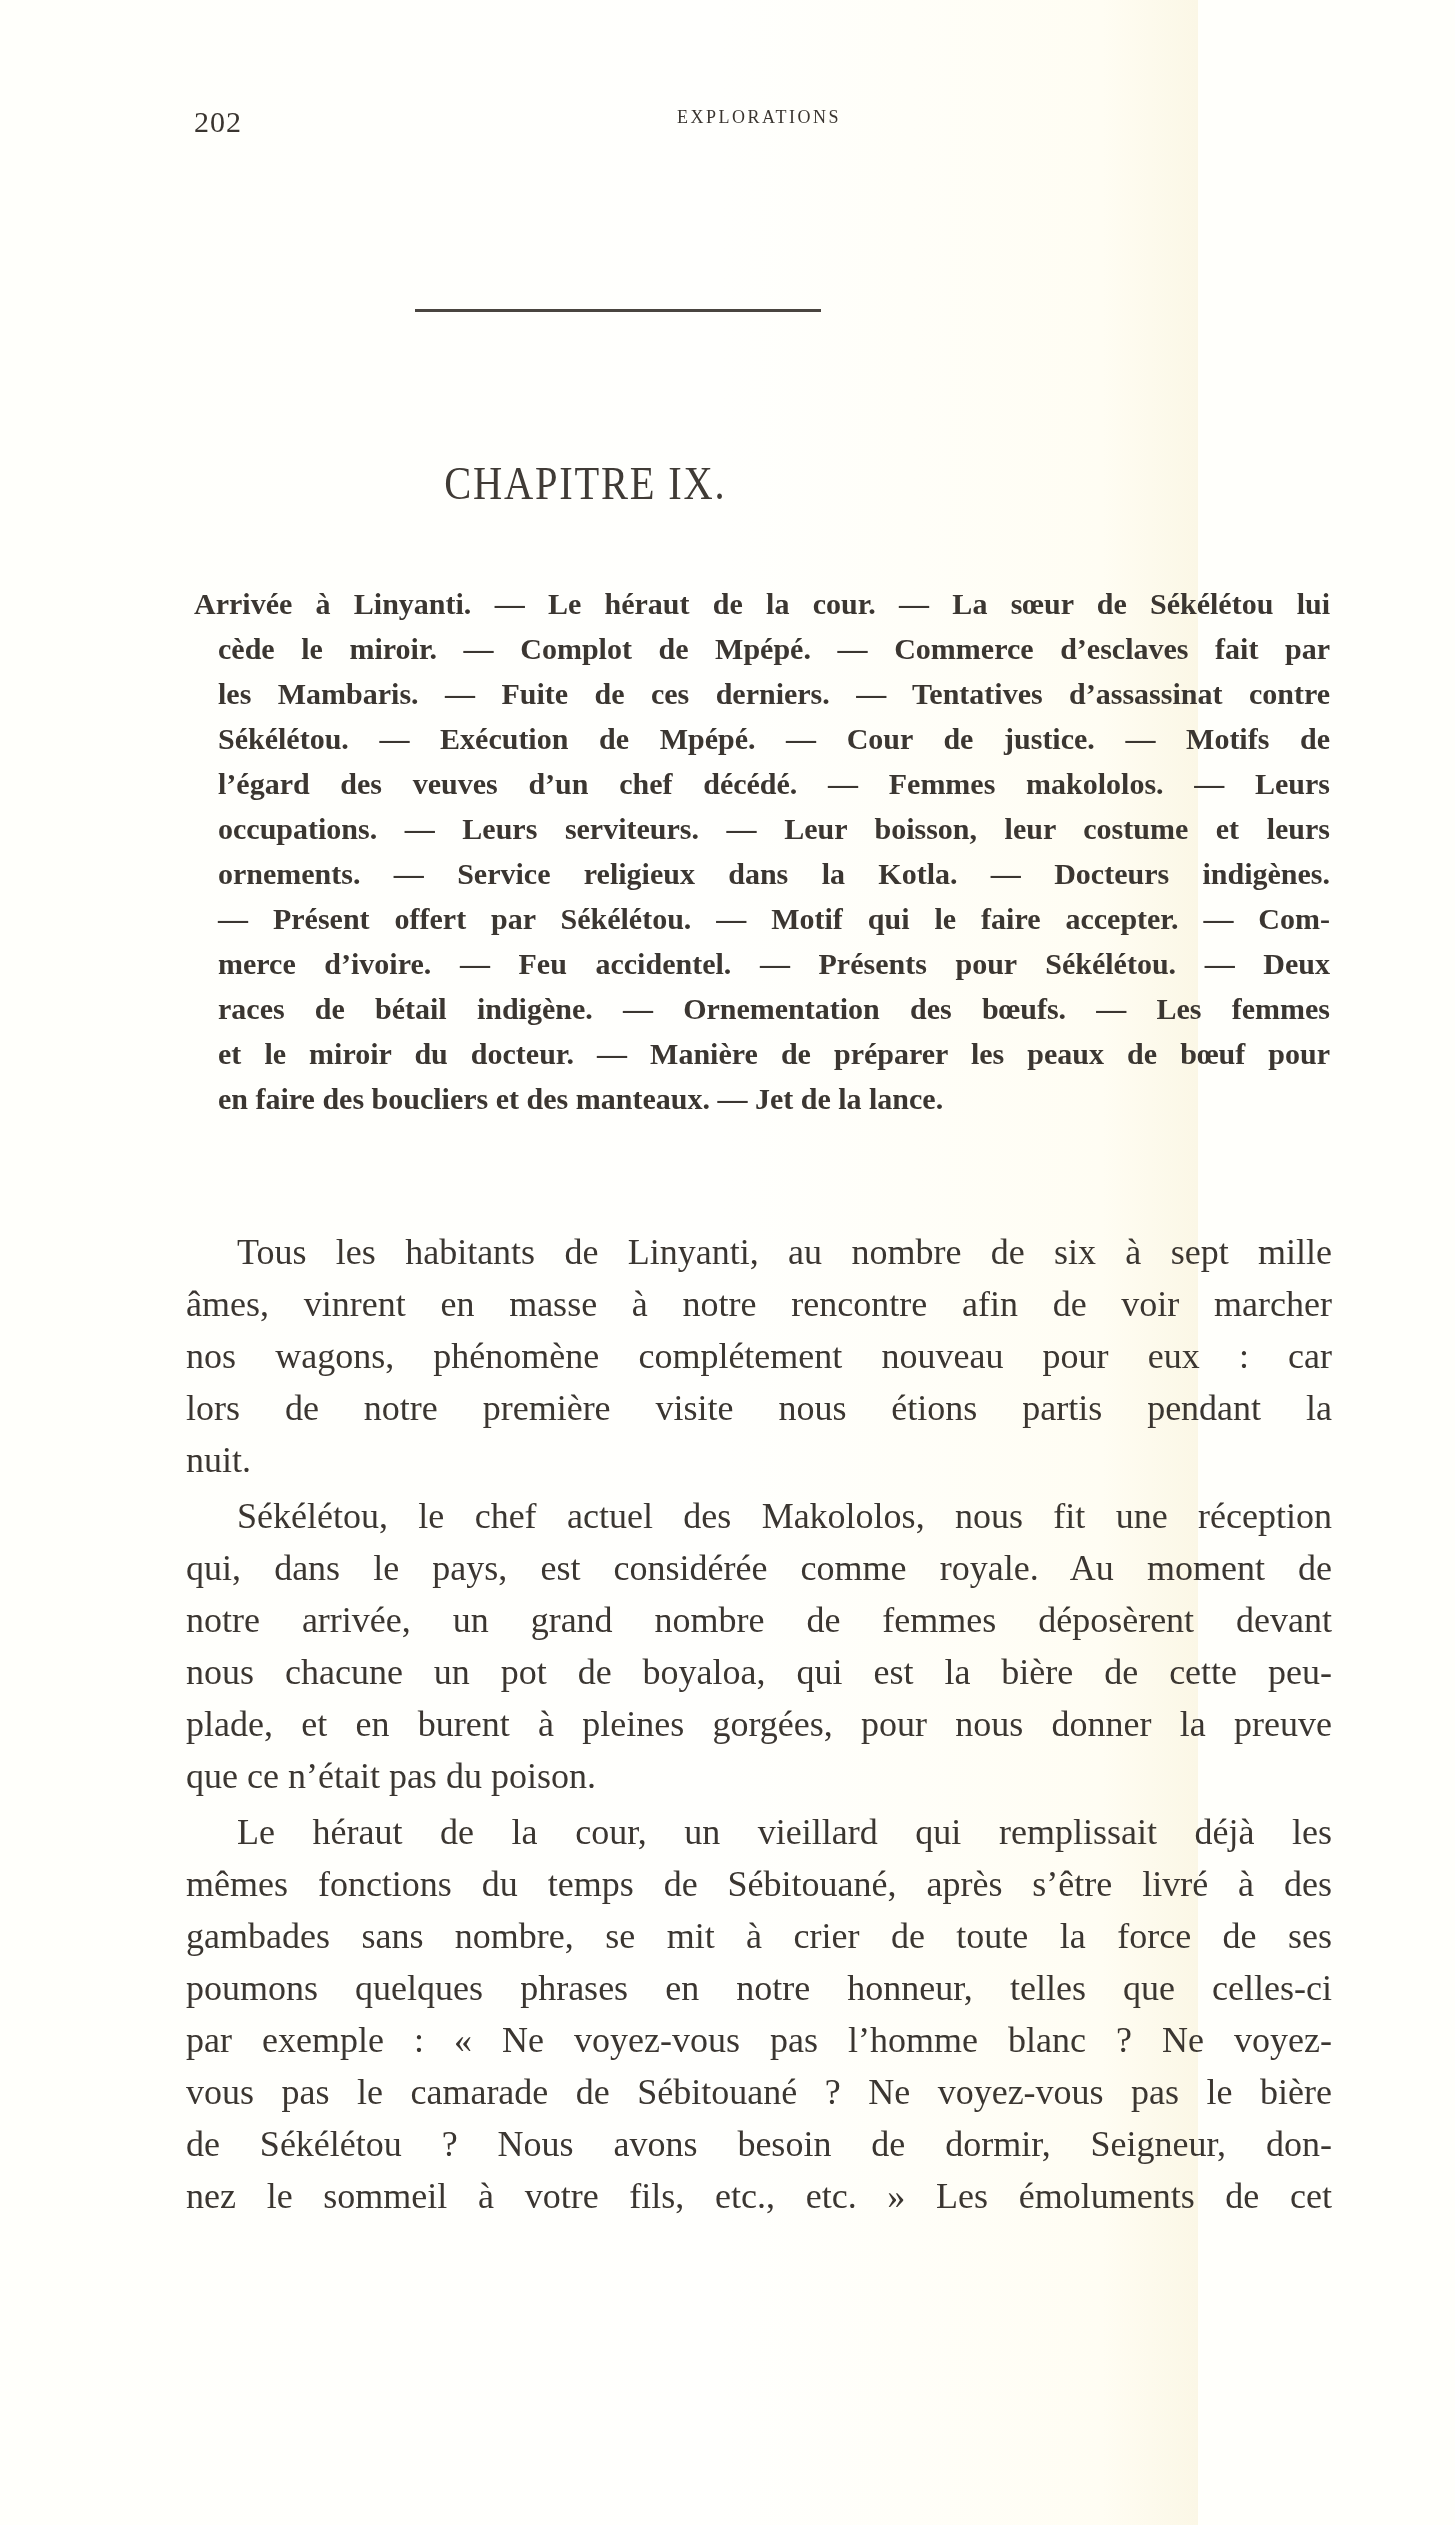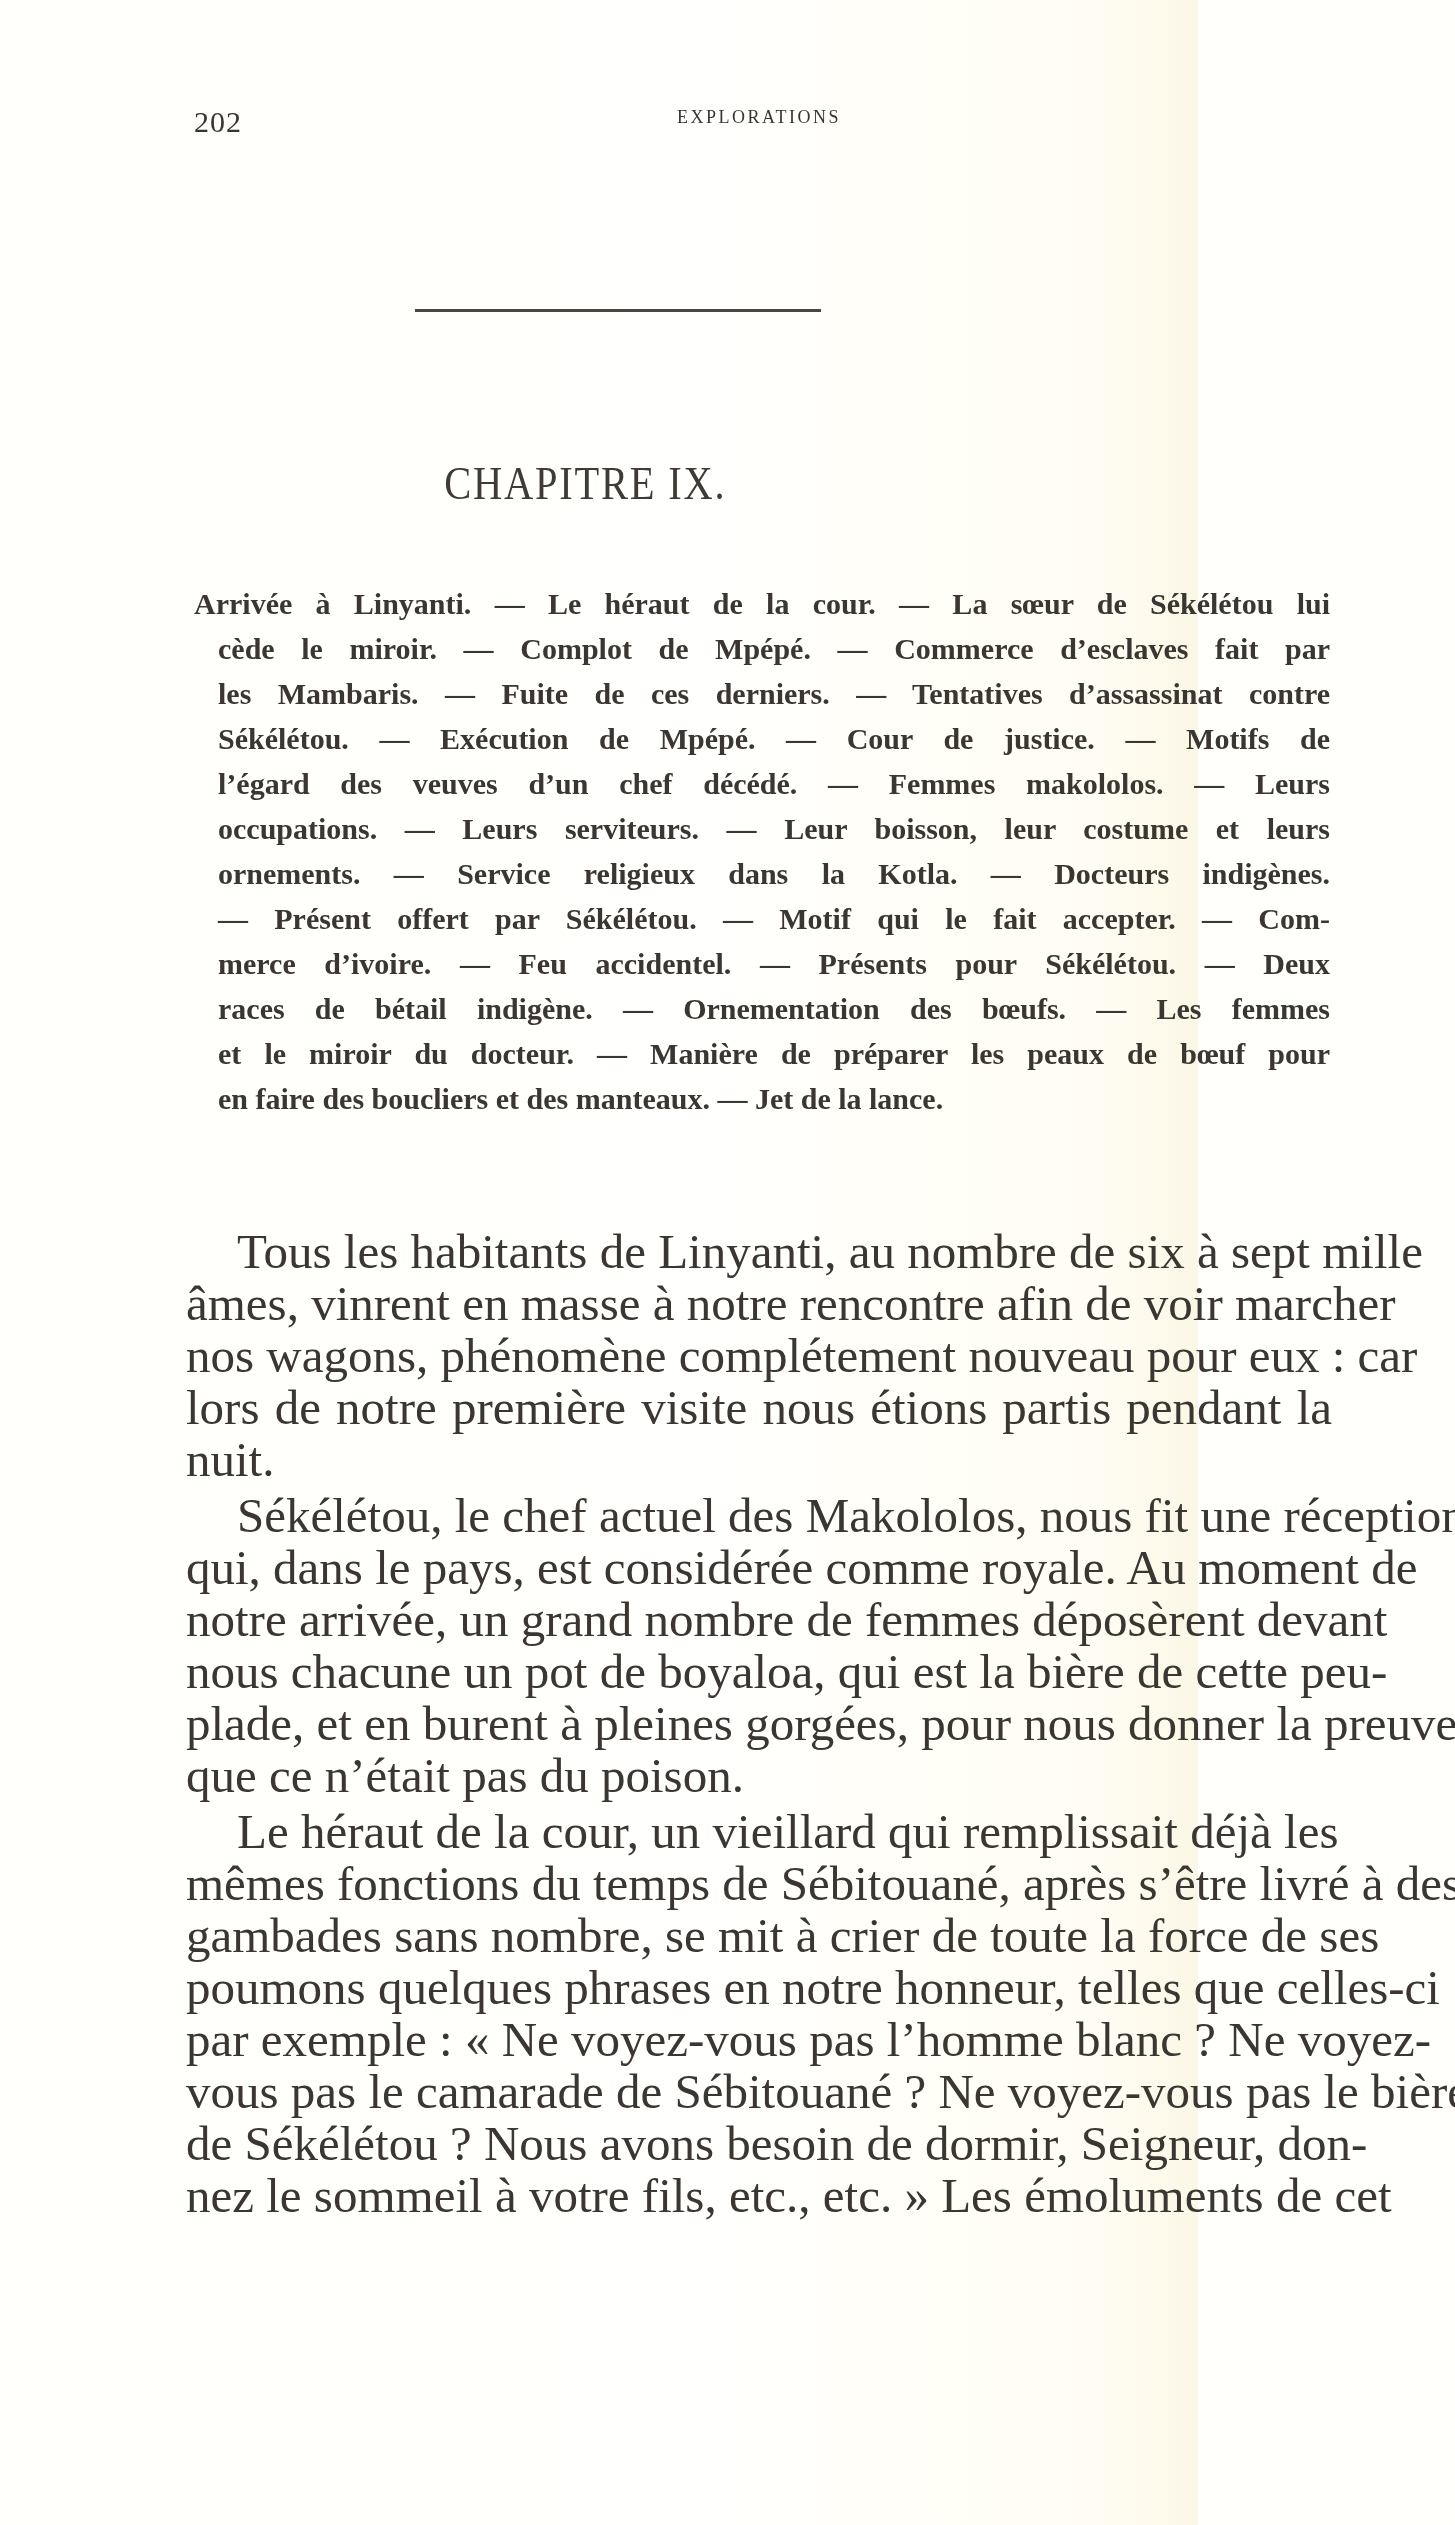--- a/index.html
+++ b/index.html
@@ -90,21 +90,21 @@
       font-weight: bold;
     }
     .summary .line.first { margin-left: -2px; }
     .summary .line.hang { padding-left: 22px; }
     .summary .line.last { text-align-last: left; }
     .body-text {
       position: absolute;
       top: 1226px;
       left: 186px;
       width: 1146px;
-      font-size: 49px;
+      font-size: 36px;
       color: #3b3631;
     }
     .para { margin: 0; }
     .para .line {
       display: block;
       height: 52px;
       line-height: 52px;
       white-space: nowrap;
       text-align: justify;
       text-align-last: justify;
@@ -128,21 +128,21 @@
   <div class="chapter-title">CHAPITRE IX.</div>
 
   <div class="summary">
     <span class="line first">Arrivée à Linyanti. — Le héraut de la cour. — La sœur de Sékélétou lui</span>
     <span class="line hang">cède le miroir. — Complot de Mpépé. — Commerce d’esclaves fait par</span>
     <span class="line hang">les Mambaris. — Fuite de ces derniers. — Tentatives d’assassinat contre</span>
     <span class="line hang">Sékélétou. — Exécution de Mpépé. — Cour de justice. — Motifs de</span>
     <span class="line hang">l’égard des veuves d’un chef décédé. — Femmes makololos. — Leurs</span>
     <span class="line hang">occupations. — Leurs serviteurs. — Leur boisson, leur costume et leurs</span>
     <span class="line hang">ornements. — Service religieux dans la Kotla. — Docteurs indigènes.</span>
-    <span class="line hang">— Présent offert par Sékélétou. — Motif qui le fait accepter. — Com-</span>
+    <span class="line hang">— Présent offert par Sékélétou. — Motif qui le faire accepter. — Com-</span>
     <span class="line hang">merce d’ivoire. — Feu accidentel. — Présents pour Sékélétou. — Deux</span>
     <span class="line hang">races de bétail indigène. — Ornementation des bœufs. — Les femmes</span>
     <span class="line hang">et le miroir du docteur. — Manière de préparer les peaux de bœuf pour</span>
     <span class="line hang last">en faire des boucliers et des manteaux. — Jet de la lance.</span>
   </div>
 
   <div class="body-text">
     <p class="para">
       <span class="line indent">Tous les habitants de Linyanti, au nombre de six à sept mille</span>
       <span class="line">âmes, vinrent en masse à notre rencontre afin de voir marcher</span>

